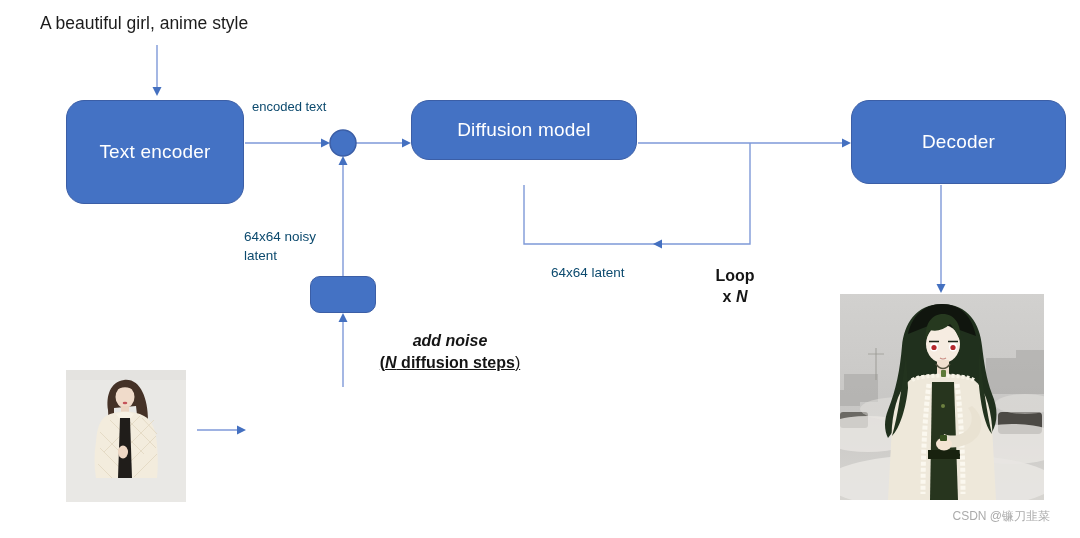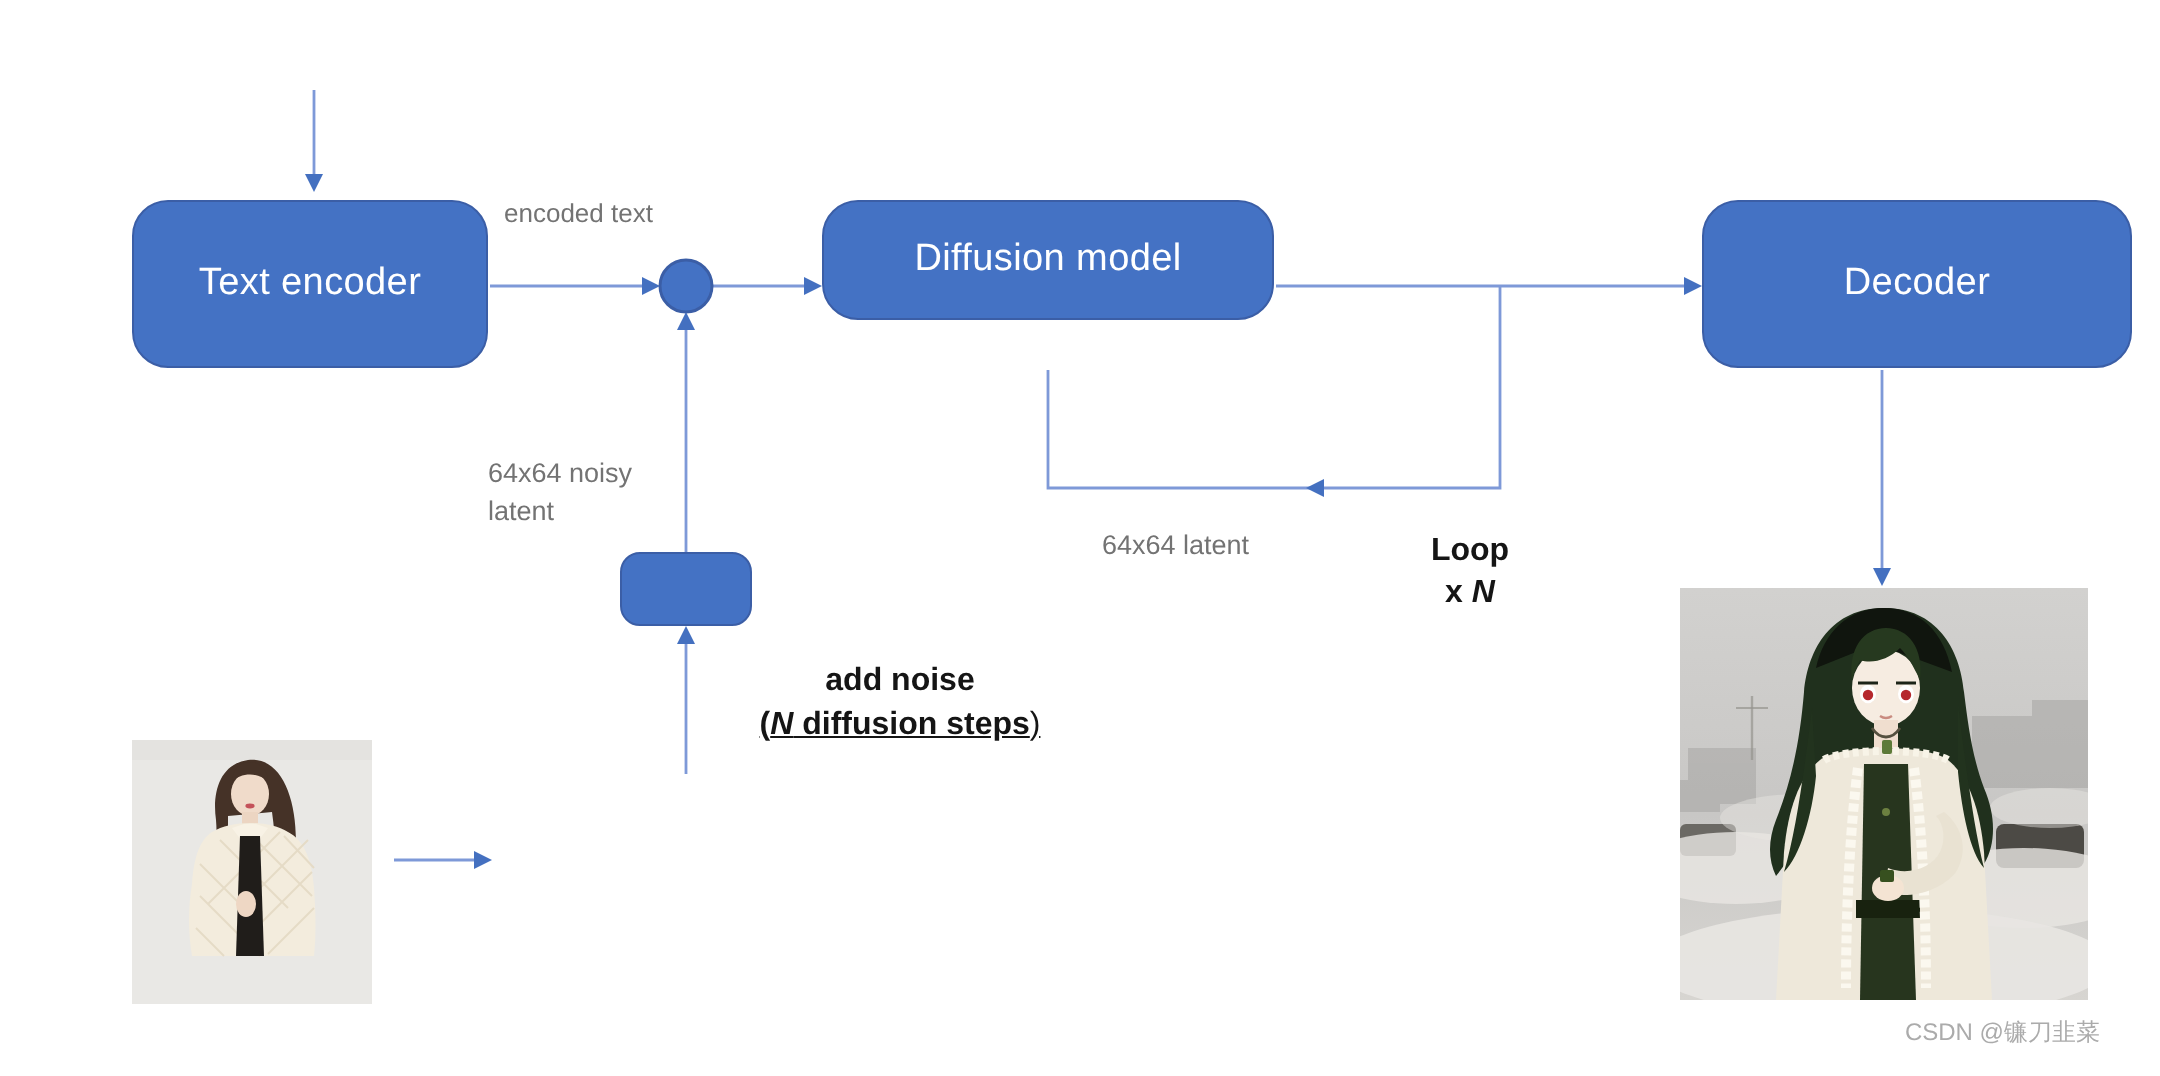--- a/index.html
+++ b/index.html
@@ -38,21 +38,21 @@
     position: absolute;
     left: 310px; top: 276px;
     width: 66px; height: 37px;
     background: #4472C4;
     border: 1.5px solid #3B5EA6;
     border-radius: 10px;
     box-sizing: border-box;
   }
   .plain-label {
     position: absolute;
-    color: #737373;
+    color: #0c4a6e;
     font-size: 13.5px;
     line-height: 19px;
     white-space: nowrap;
   }
   .prompt-text {
     position: absolute;
     left: 40px; top: 13px;
     color: #1c1c1c;
     font-size: 17.5px;
     white-space: nowrap;
@@ -113,22 +113,23 @@
       <polygon points="851,143 842,138.5 842,147.5"></polygon>
       <polygon points="653,244 662,239.5 662,248.5"></polygon>
       <polygon points="941,293 936.5,284 945.5,284"></polygon>
       <polygon points="343,156 338.5,165 347.5,165"></polygon>
       <polygon points="343,313 338.5,322 347.5,322"></polygon>
       <polygon points="246,430 237,425.5 237,434.5"></polygon>
     </g>
     <circle cx="343" cy="143" r="13" fill="#4472C4" stroke="#3B5EA6" stroke-width="1.5"></circle>
   </svg>
 
-
-  <div class="node" style="left:66px; top:100px; width:178px; height:84px;">
+  <div class="prompt-text">A beautiful girl, anime style</div>
+
+  <div class="node" style="left:66px; top:100px; width:178px; height:104px;">
     <span class="node-label">Text encoder</span>
   </div>
   <div class="node" style="left:411px; top:100px; width:226px; height:60px;">
     <span class="node-label">Diffusion model</span>
   </div>
   <div class="node" style="left:851px; top:100px; width:215px; height:84px;">
     <span class="node-label">Decoder</span>
   </div>
 
   <div class="latent-chip"></div>
@@ -141,21 +142,21 @@
   </div>
 
   <div class="plain-label" style="left:551px; top:263px;">64x64 latent</div>
 
   <div class="bold-label loop-label">
     <span style="display:block;">Loop</span>
     <span style="display:block;"><span>x </span><span class="it">N</span></span>
   </div>
 
   <div class="bold-label add-noise-label">
-    <span style="display:block;">add noise</span>
+    <span style="display:block;font-style:italic;">add noise</span>
     <span style="display:block;text-decoration:underline;"><span>(</span><span class="it">N</span><span> diffusion steps</span><span class="paren-light">)</span></span>
   </div>
 
   <div class="img-frame" style="left:66px; top:370px; width:120px; height:132px;">
     <svg width="120" height="132" viewBox="0 0 120 132">
       <rect width="120" height="132" fill="#e9e8e5"></rect>
       <rect width="120" height="10" fill="#e4e3e0"></rect>
       <path d="M58 10 C44 12 40 26 42 40 C43 52 41 62 37 76 C35 83 34 88 35 92 L46 92 C44 80 47 70 48 60 L48 38 L70 36 C72 50 72 64 74 78 C75 86 77 90 80 96 L88 94 C84 80 82 66 82 50 C82 28 74 8 58 10 Z" fill="#453227"></path>
       <ellipse cx="59" cy="27" rx="9.5" ry="11" fill="#f0dbca"></ellipse>
       <path d="M50 21 C50 15 54 11 59 11 C64 11 68 15 68 21 C64 16 54 16 50 21 Z" fill="#453227"></path>

